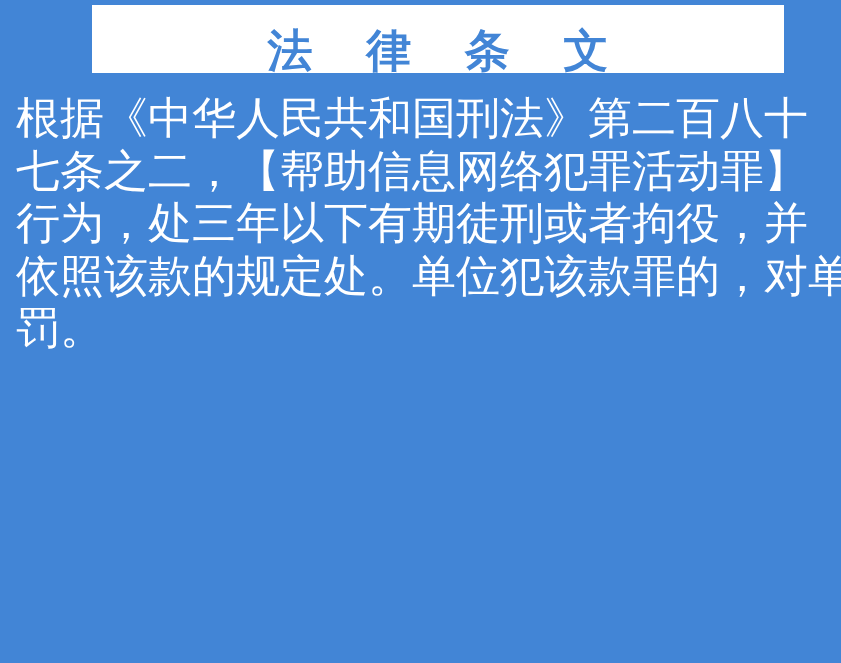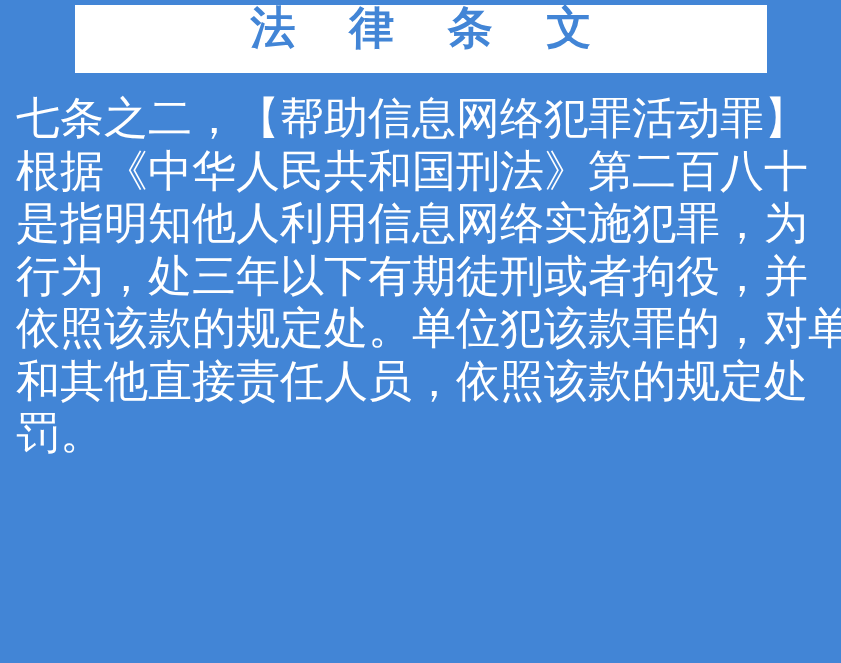--- a/index.html
+++ b/index.html
@@ -17,27 +17,27 @@
     position: relative;
     width: 841px;
     height: 663px;
     background: #4285d6;
     box-sizing: border-box;
   }
 
   
   .title-banner {
     position: absolute;
-    left: 75px;
+    left: 92px;
     top: 5px;
     width: 692px;
     height: 68px;
     background: #ffffff;
     display: flex;
-    align-items: flex-start;
+    align-items: flex-end;
     justify-content: center;
     box-sizing: border-box;
   }
   .title-text {
     color: #4285d6;
     font-size: 45px;
     font-weight: bold;
     letter-spacing: 19px;
     text-indent: 19px;
     line-height: 1;
@@ -67,22 +67,20 @@
 </head>
 <body>
 
 <div id="page">
 
   <div class="title-banner">
     <div class="title-text">法 律 条 文</div>
   </div>
 
   <div class="article">
+    <div class="article-line">根据《中华人民共和国刑法》第二百八十</div>
     <div class="article-line">七条之二，【帮助信息网络犯罪活动罪】</div>
-    <div class="article-line">根据《中华人民共和国刑法》第二百八十</div>
-    <div class="article-line">是指明知他人利用信息网络实施犯罪，为</div>
     <div class="article-line">行为，处三年以下有期徒刑或者拘役，并</div>
     <div class="article-line">依照该款的规定处。单位犯该款罪的，对单</div>
-    <div class="article-line">和其他直接责任人员，依照该款的规定处</div>
     <div class="article-line">罚。</div>
   </div>
 
 </div>
 
 </body></html>

